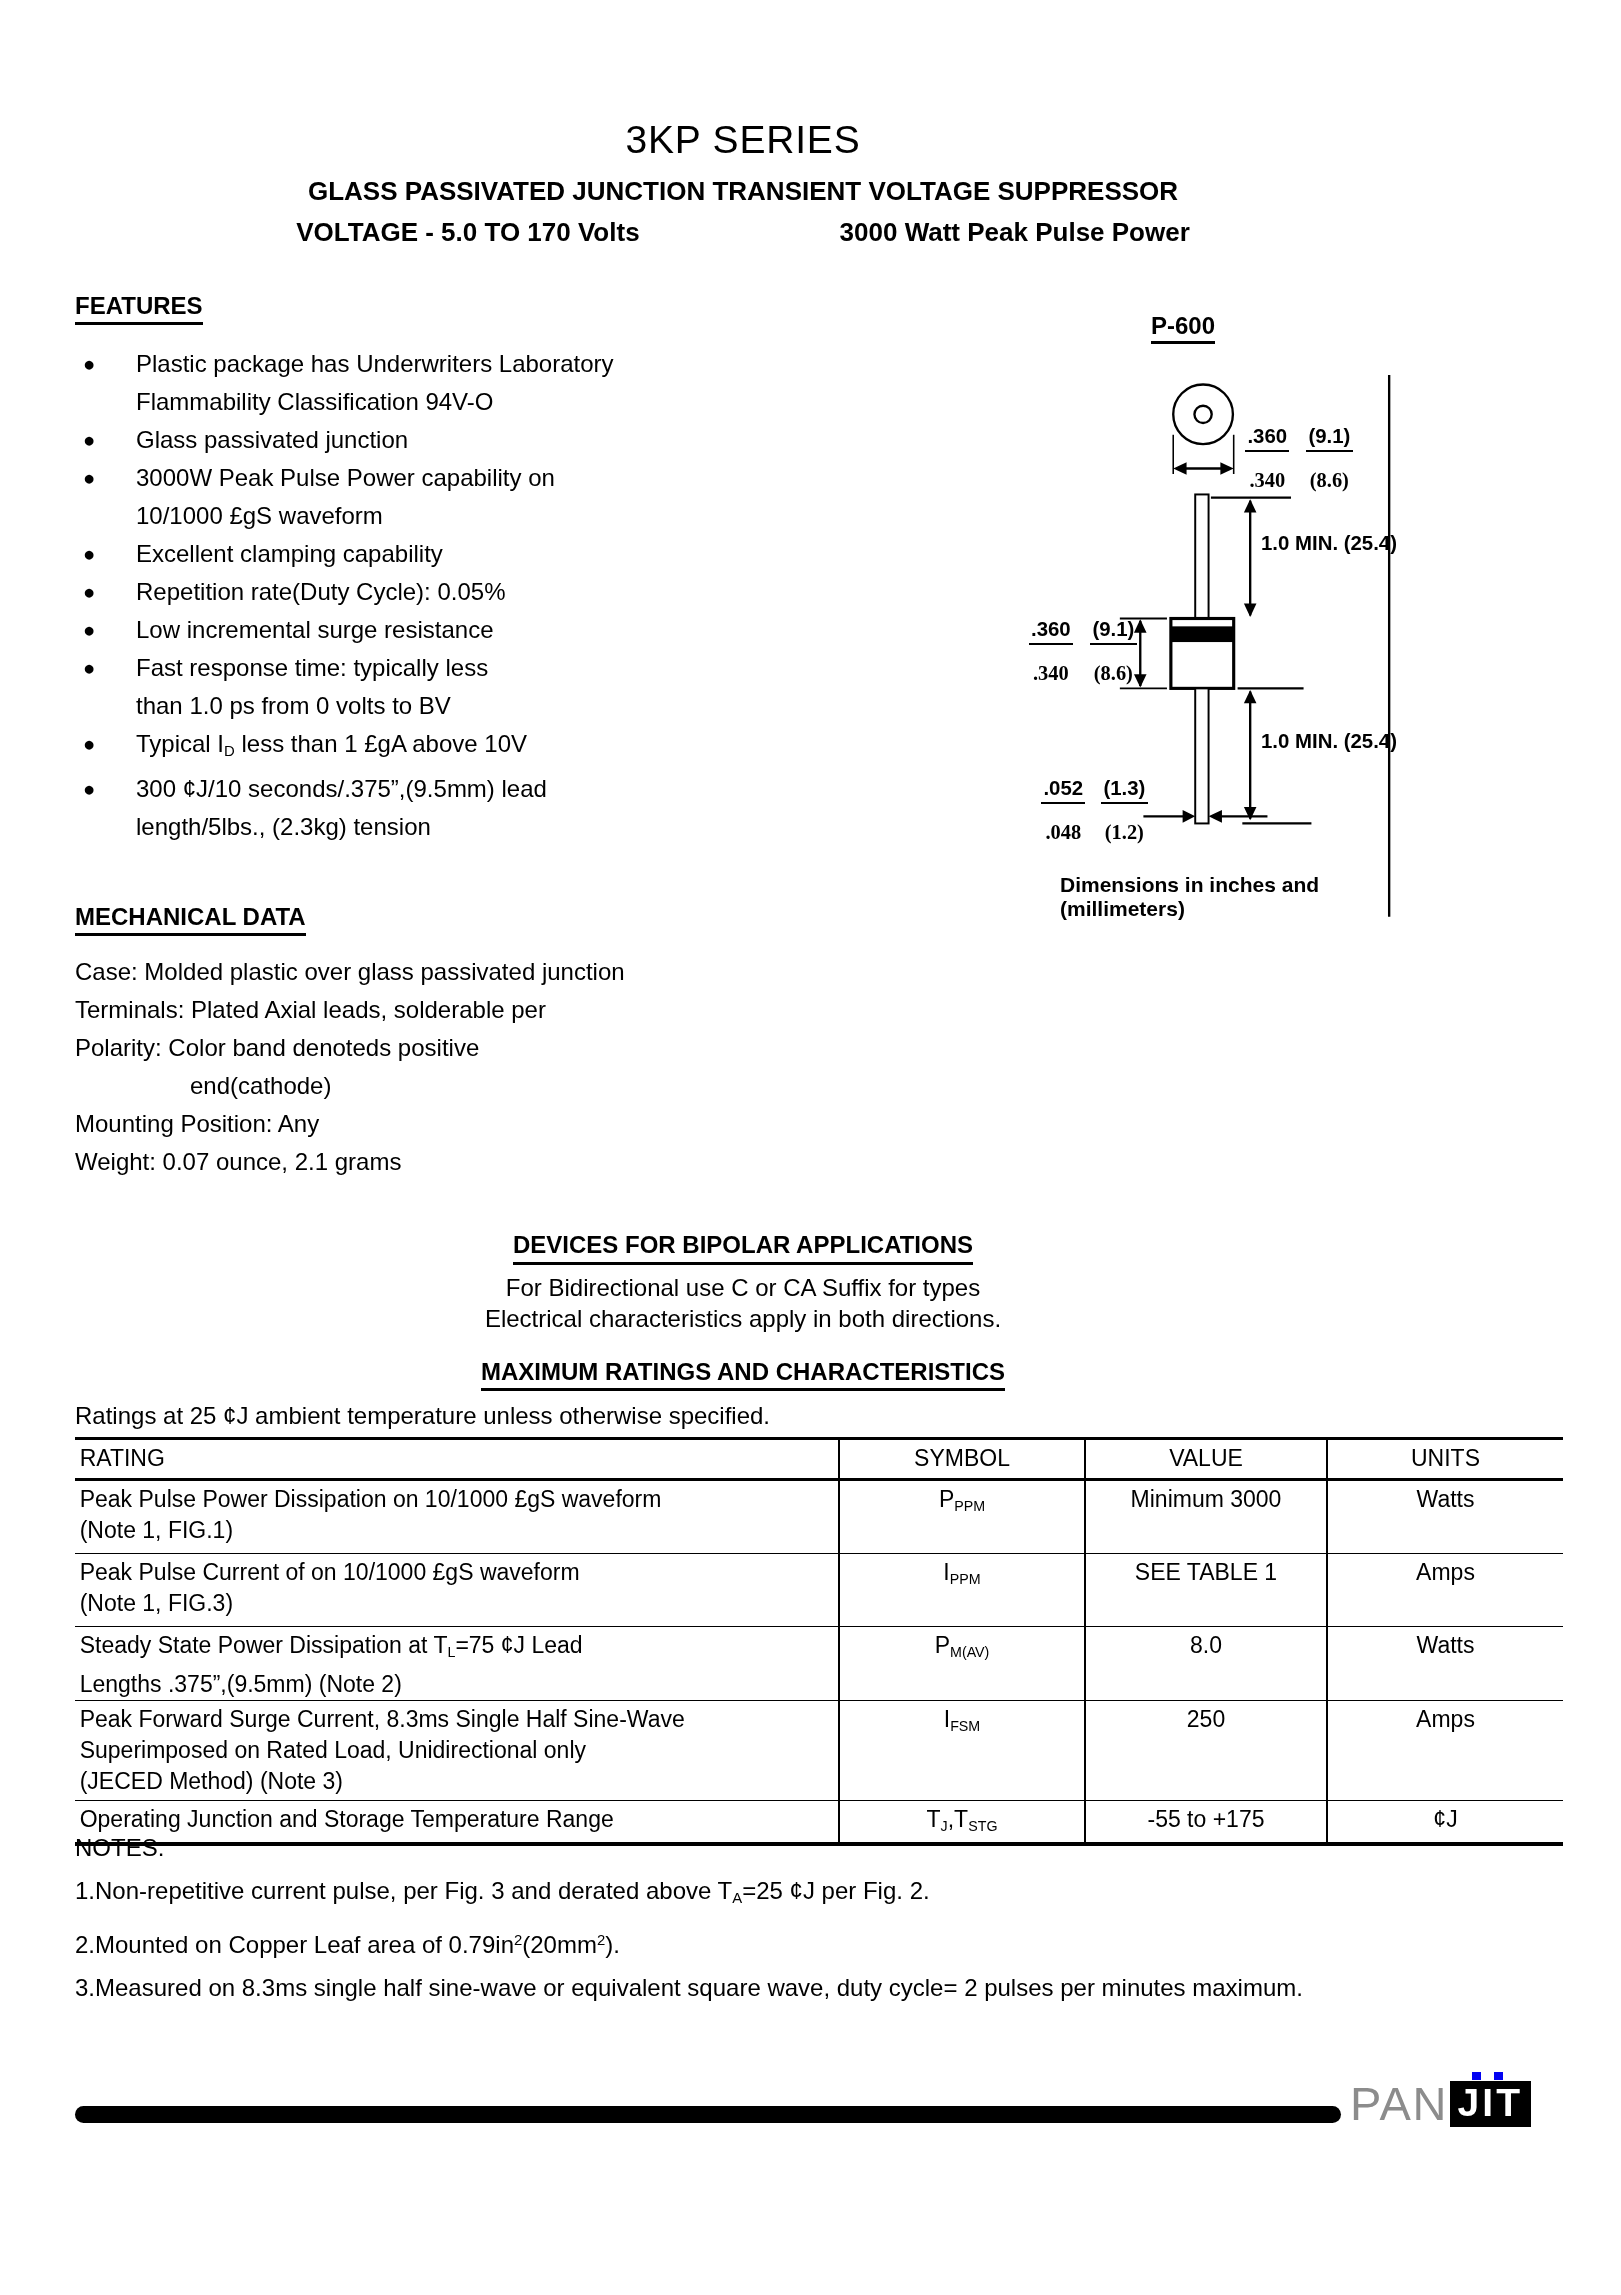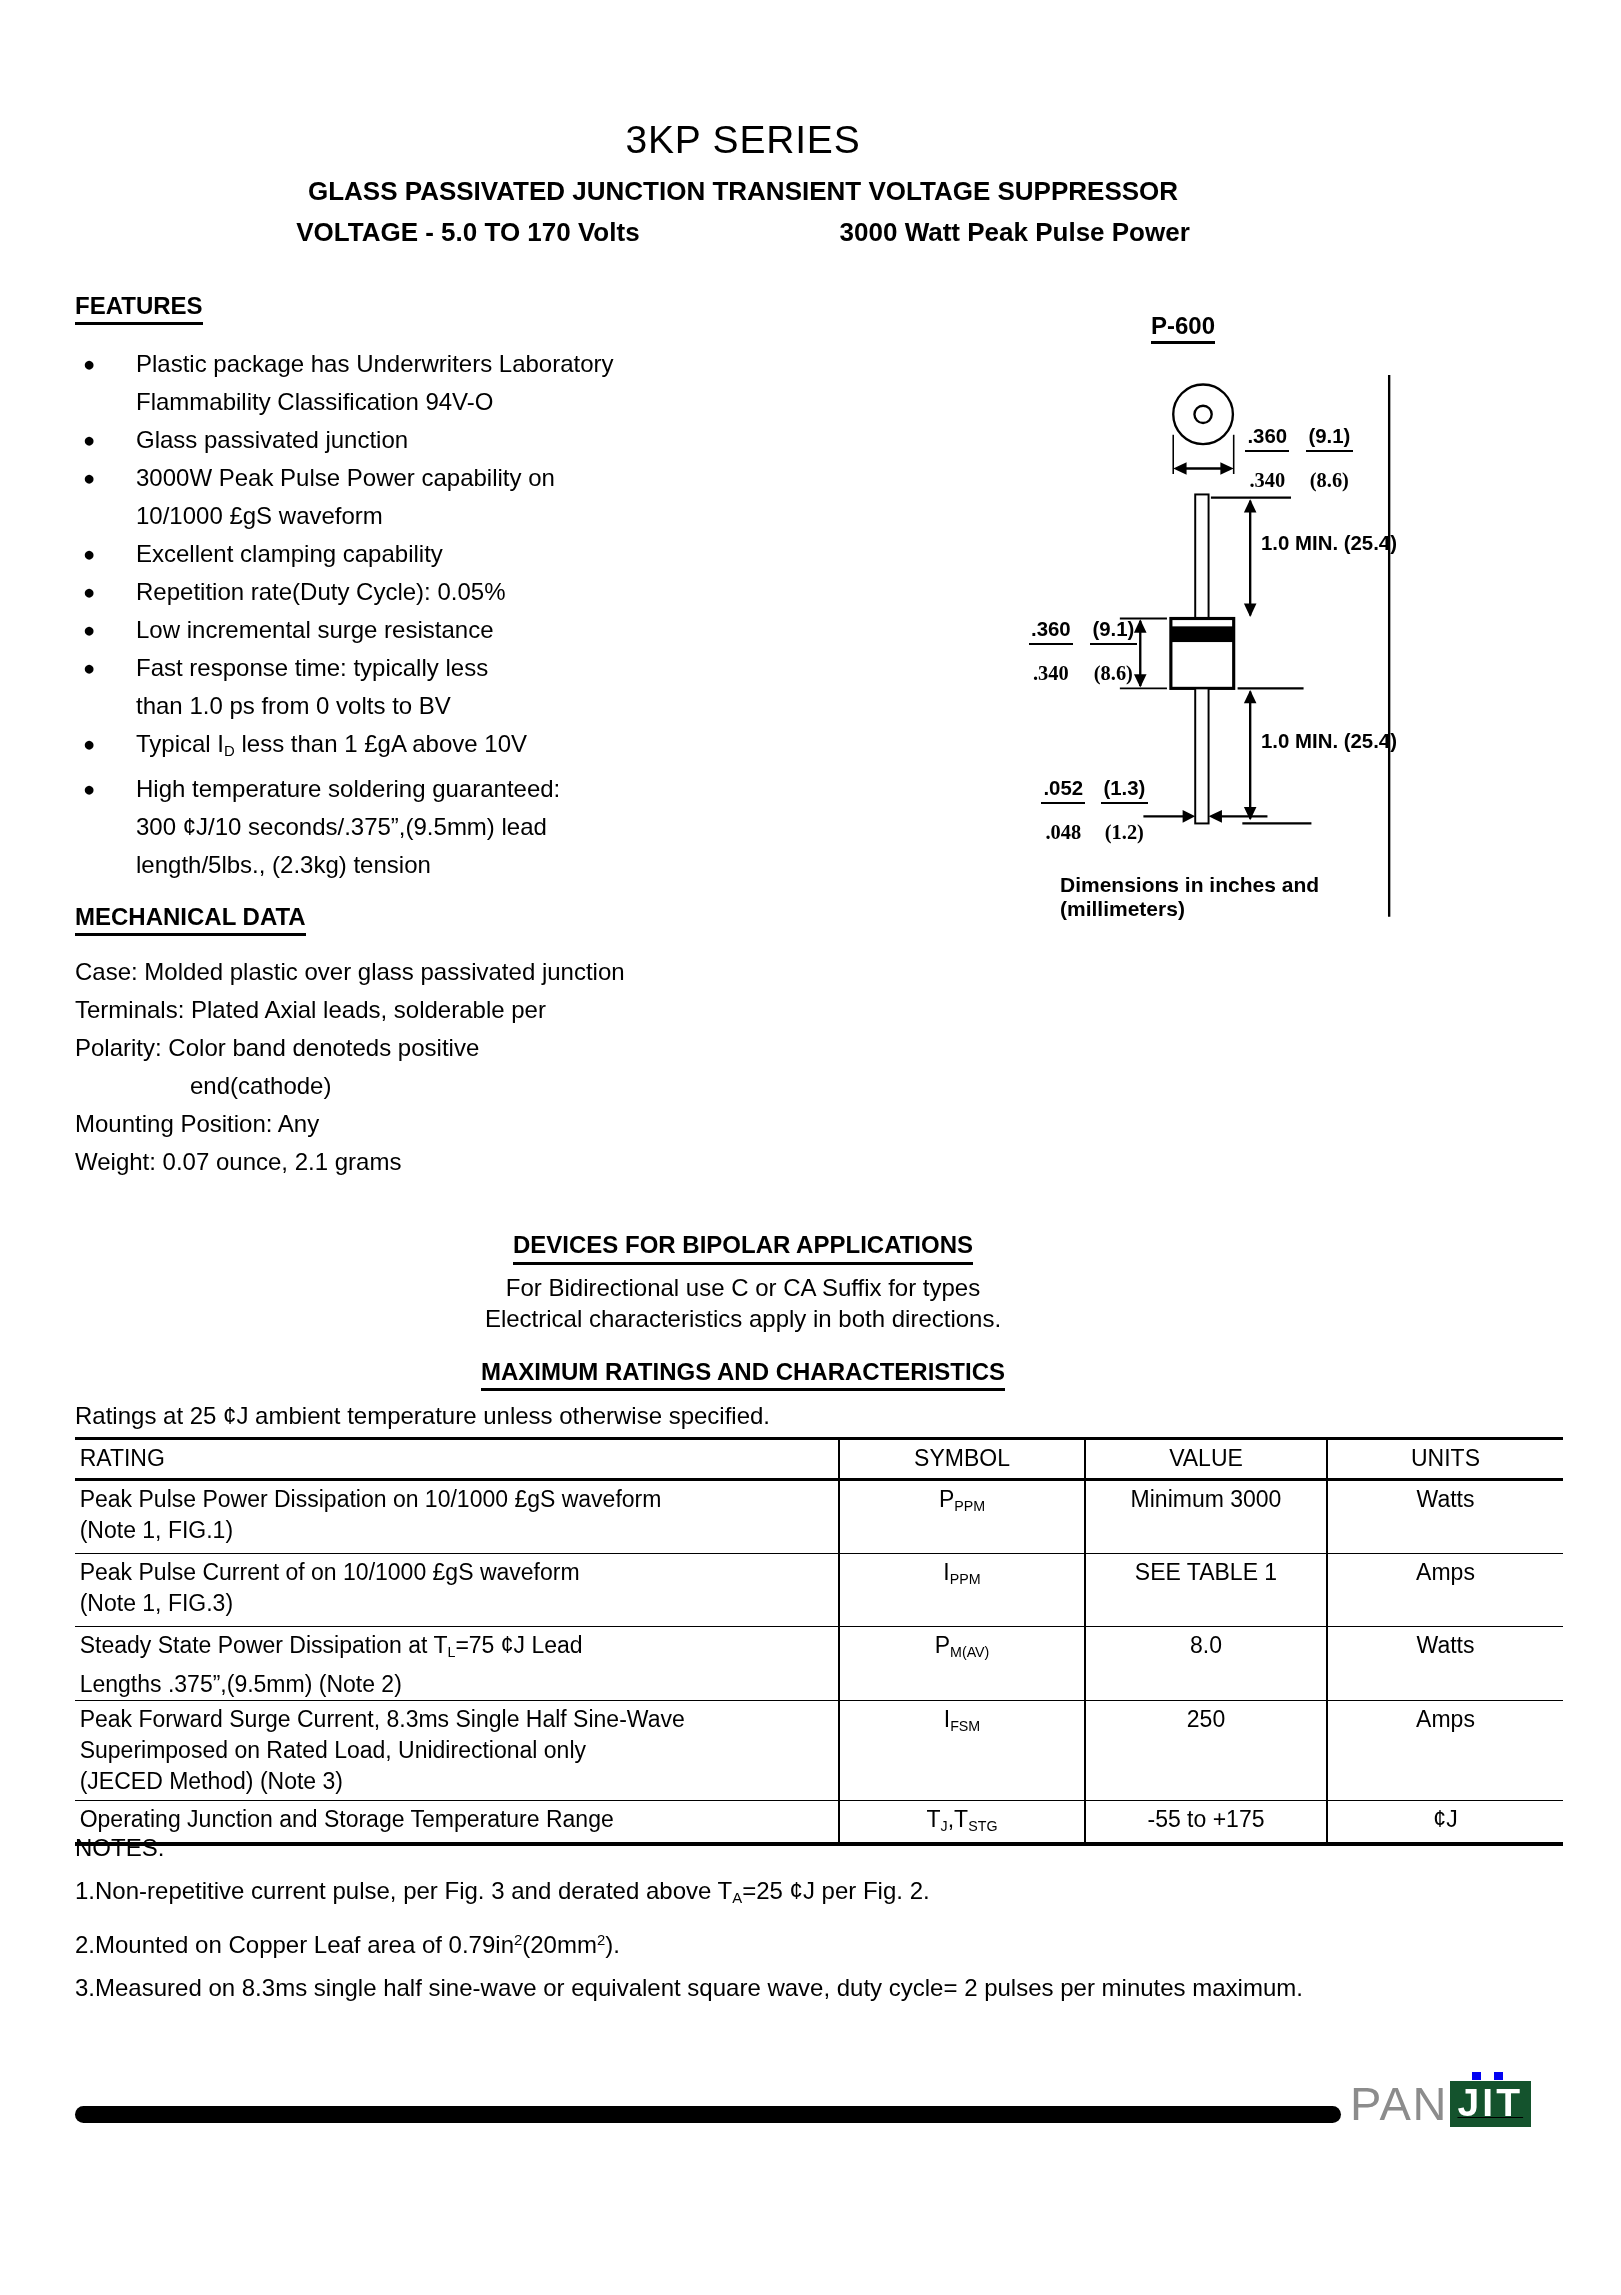--- a/index.html
+++ b/index.html
@@ -108,21 +108,20 @@
         <span class="dot">●</span>
         <div>Fast response time: typically less</div>
         <div>than 1.0 ps from 0 volts to BV</div>
       </li>
       <li>
         <span class="dot">●</span>
         <div><span>Typical I</span><span class="sub">D</span><span> less than 1 £gA above 10V</span></div>
       </li>
       <li>
         <span class="dot">●</span>
-        <div>High temperature soldering guaranteed:</div>
         <div>300 ¢J/10 seconds/.375”,(9.5mm) lead</div>
         <div>length/5lbs., (2.3kg) tension</div>
       </li>
     </ul>
   </div>
 
   <div id="diagram" class="abs">
     <div class="p600"><span>P-600</span></div>
 
     <svg width="393" height="636" viewBox="0 0 500 810" style="position:absolute;left:0;top:0;" xmlns="http://www.w3.org/2000/svg">
@@ -291,21 +290,21 @@
   <div id="notes" class="abs">
     <div class="nline">NOTES:</div>
     <div class="nline"><span>1.Non-repetitive current pulse, per Fig. 3 and derated above T</span><span class="sub">A</span><span>=25 ¢J per Fig. 2.</span></div>
     <div class="nline"><span>2.Mounted on Copper Leaf area of 0.79in</span><span class="sup">2</span><span>(20mm</span><span class="sup">2</span><span>).</span></div>
     <div class="nline">3.Measured on 8.3ms single half sine-wave or equivalent square wave, duty cycle= 2 pulses per minutes maximum.</div>
   </div>
 
   <div id="footer-bar" class="abs" style="background: rgb(0, 0, 0);"></div>
   <div id="logo" class="abs">
     <span class="pan" style="color: rgb(140, 140, 140);">PAN</span>
-    <span class="jitbox" style="background: #14532d; text-decoration: underline;">
+    <span class="jitbox" style="background: #000000;">
       <span class="d d1" style="background: rgb(2, 2, 242);"></span>
       <span class="d d2" style="background: rgb(2, 2, 242);"></span>
       <span class="jit" style="color: rgb(255, 255, 255);">JIT</span>
     </span>
   </div>
 
 </div>
 
 
 </body></html>

